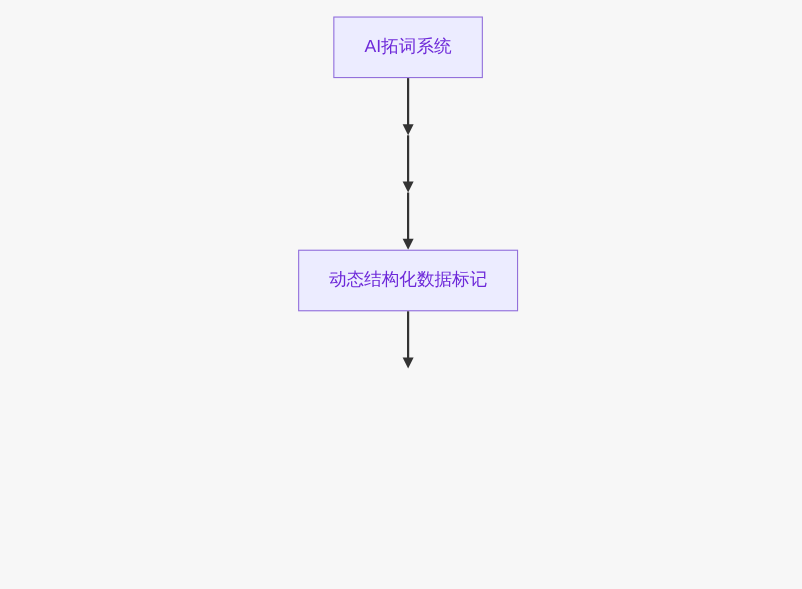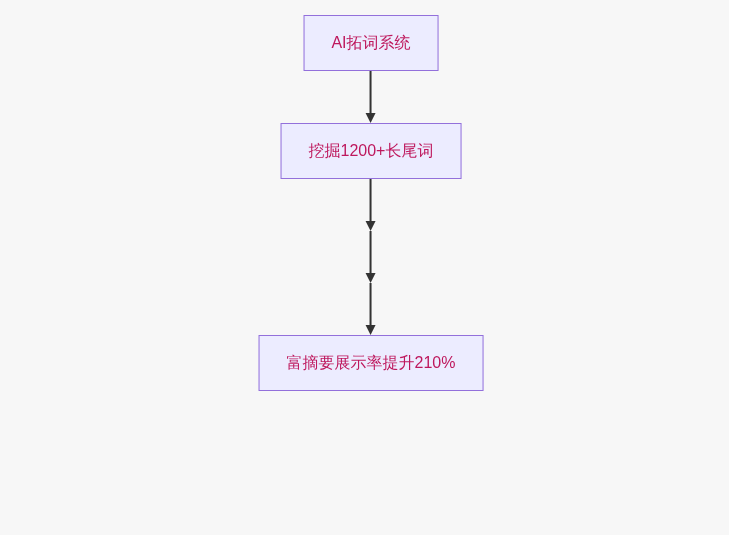--- a/index.html
+++ b/index.html
@@ -29,21 +29,21 @@
     height: 54px;
     display: flex;
     align-items: center;
     justify-content: center;
     padding: 0 27px;
     box-sizing: content-box;
     white-space: nowrap;
   }
   .flow-node span {
     font-size: 16px;
-    color: #be185d;
+    color: #6d28d9;
     line-height: 1;
   }
   .flow-arrow {
     height: 52px;
     display: flex;
     flex-direction: column;
     align-items: center;
   }
   .arrow-line {
     width: 2px;
@@ -66,38 +66,35 @@
 
   <div class="flow-node">
     <span>AI拓词系统</span>
   </div>
 
   <div class="flow-arrow">
     <div class="arrow-line"></div>
     <div class="arrow-head"></div>
   </div>
 
-  <div class="flow-node">
-    <span>挖掘1200+长尾词</span>
-  </div>
-
-  <div class="flow-arrow">
-    <div class="arrow-line"></div>
-    <div class="arrow-head"></div>
-  </div>
-
 
   <div class="flow-arrow">
     <div class="arrow-line"></div>
     <div class="arrow-head"></div>
   </div>
 
 
   <div class="flow-arrow">
     <div class="arrow-line"></div>
     <div class="arrow-head"></div>
   </div>
 
   <div class="flow-node">
-    <span>富摘要展示率提升210%</span>
+    <span>动态结构化数据标记</span>
   </div>
+
+  <div class="flow-arrow">
+    <div class="arrow-line"></div>
+    <div class="arrow-head"></div>
+  </div>
+
 
 </div>
 
 </body></html>

